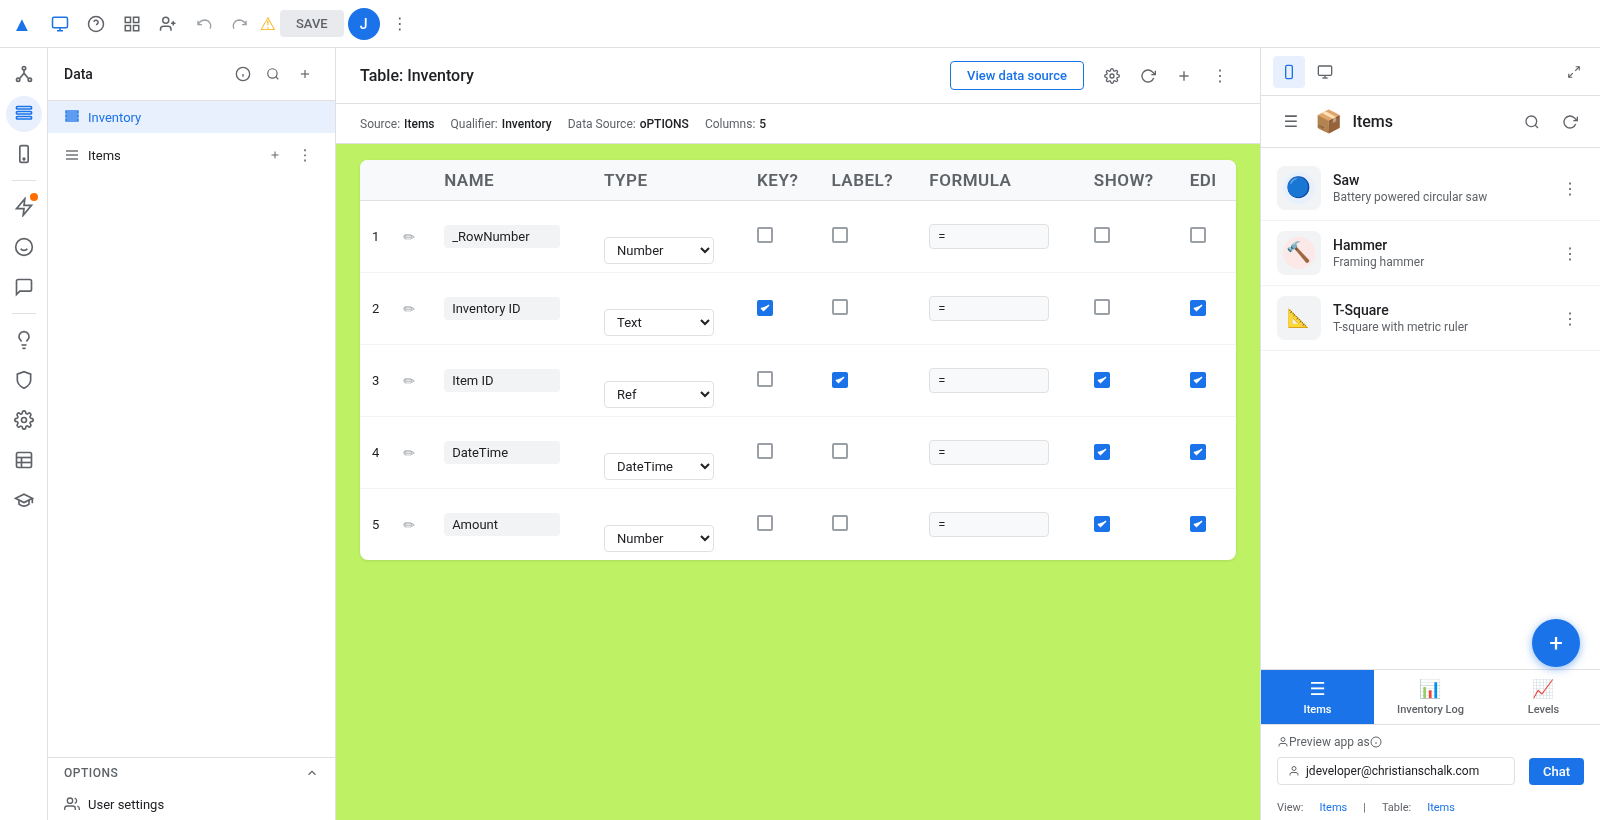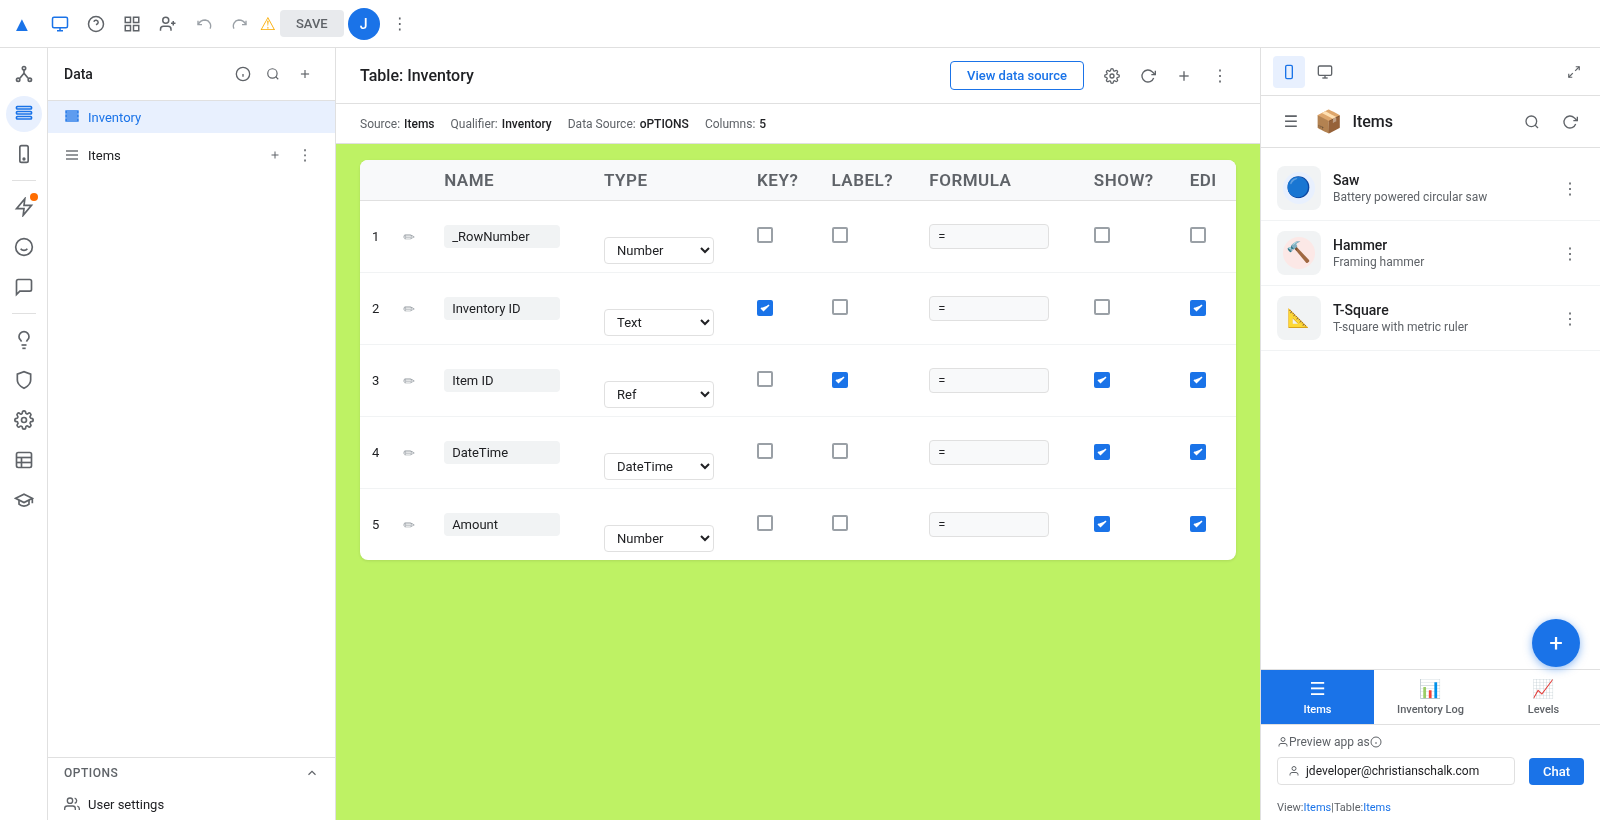--- a/index.html
+++ b/index.html
@@ -224,21 +224,21 @@
     .preview-input-row { display: flex; gap: 14px; align-items: center; }
     .preview-email-input {
       flex: 1; border: 1px solid #e0e0e0; border-radius: 4px;
       padding: 6px 10px; font-size: 12px; color: #202124; outline: none;
       display: flex; align-items: center; gap: 6px;
     }
     .apply-btn {
       padding: 6px 14px; background: #1a73e8; border: none; border-radius: 4px;
       color: #fff; font-size: 13px; font-weight: 500; cursor: pointer;
     }
-    .rp-breadcrumb { font-size: 11px; color: #5f6368; padding: 6px 16px; display: flex; gap: 0; }
+    .rp-breadcrumb { font-size: 11px; color: #5f6368; padding: 6px 16px; display: flex; gap: 16px; }
     .rp-bc-link { color: #1a73e8; cursor: pointer; }
     .right-panel-wrapper { position: relative; display: flex; }
   </style>
 </head>
 <body>
 
 <div class="topbar">
   <span class="topbar-logo">▲</span>
   <div class="topbar-icons">
     <button class="icon-btn" title="Preview">

